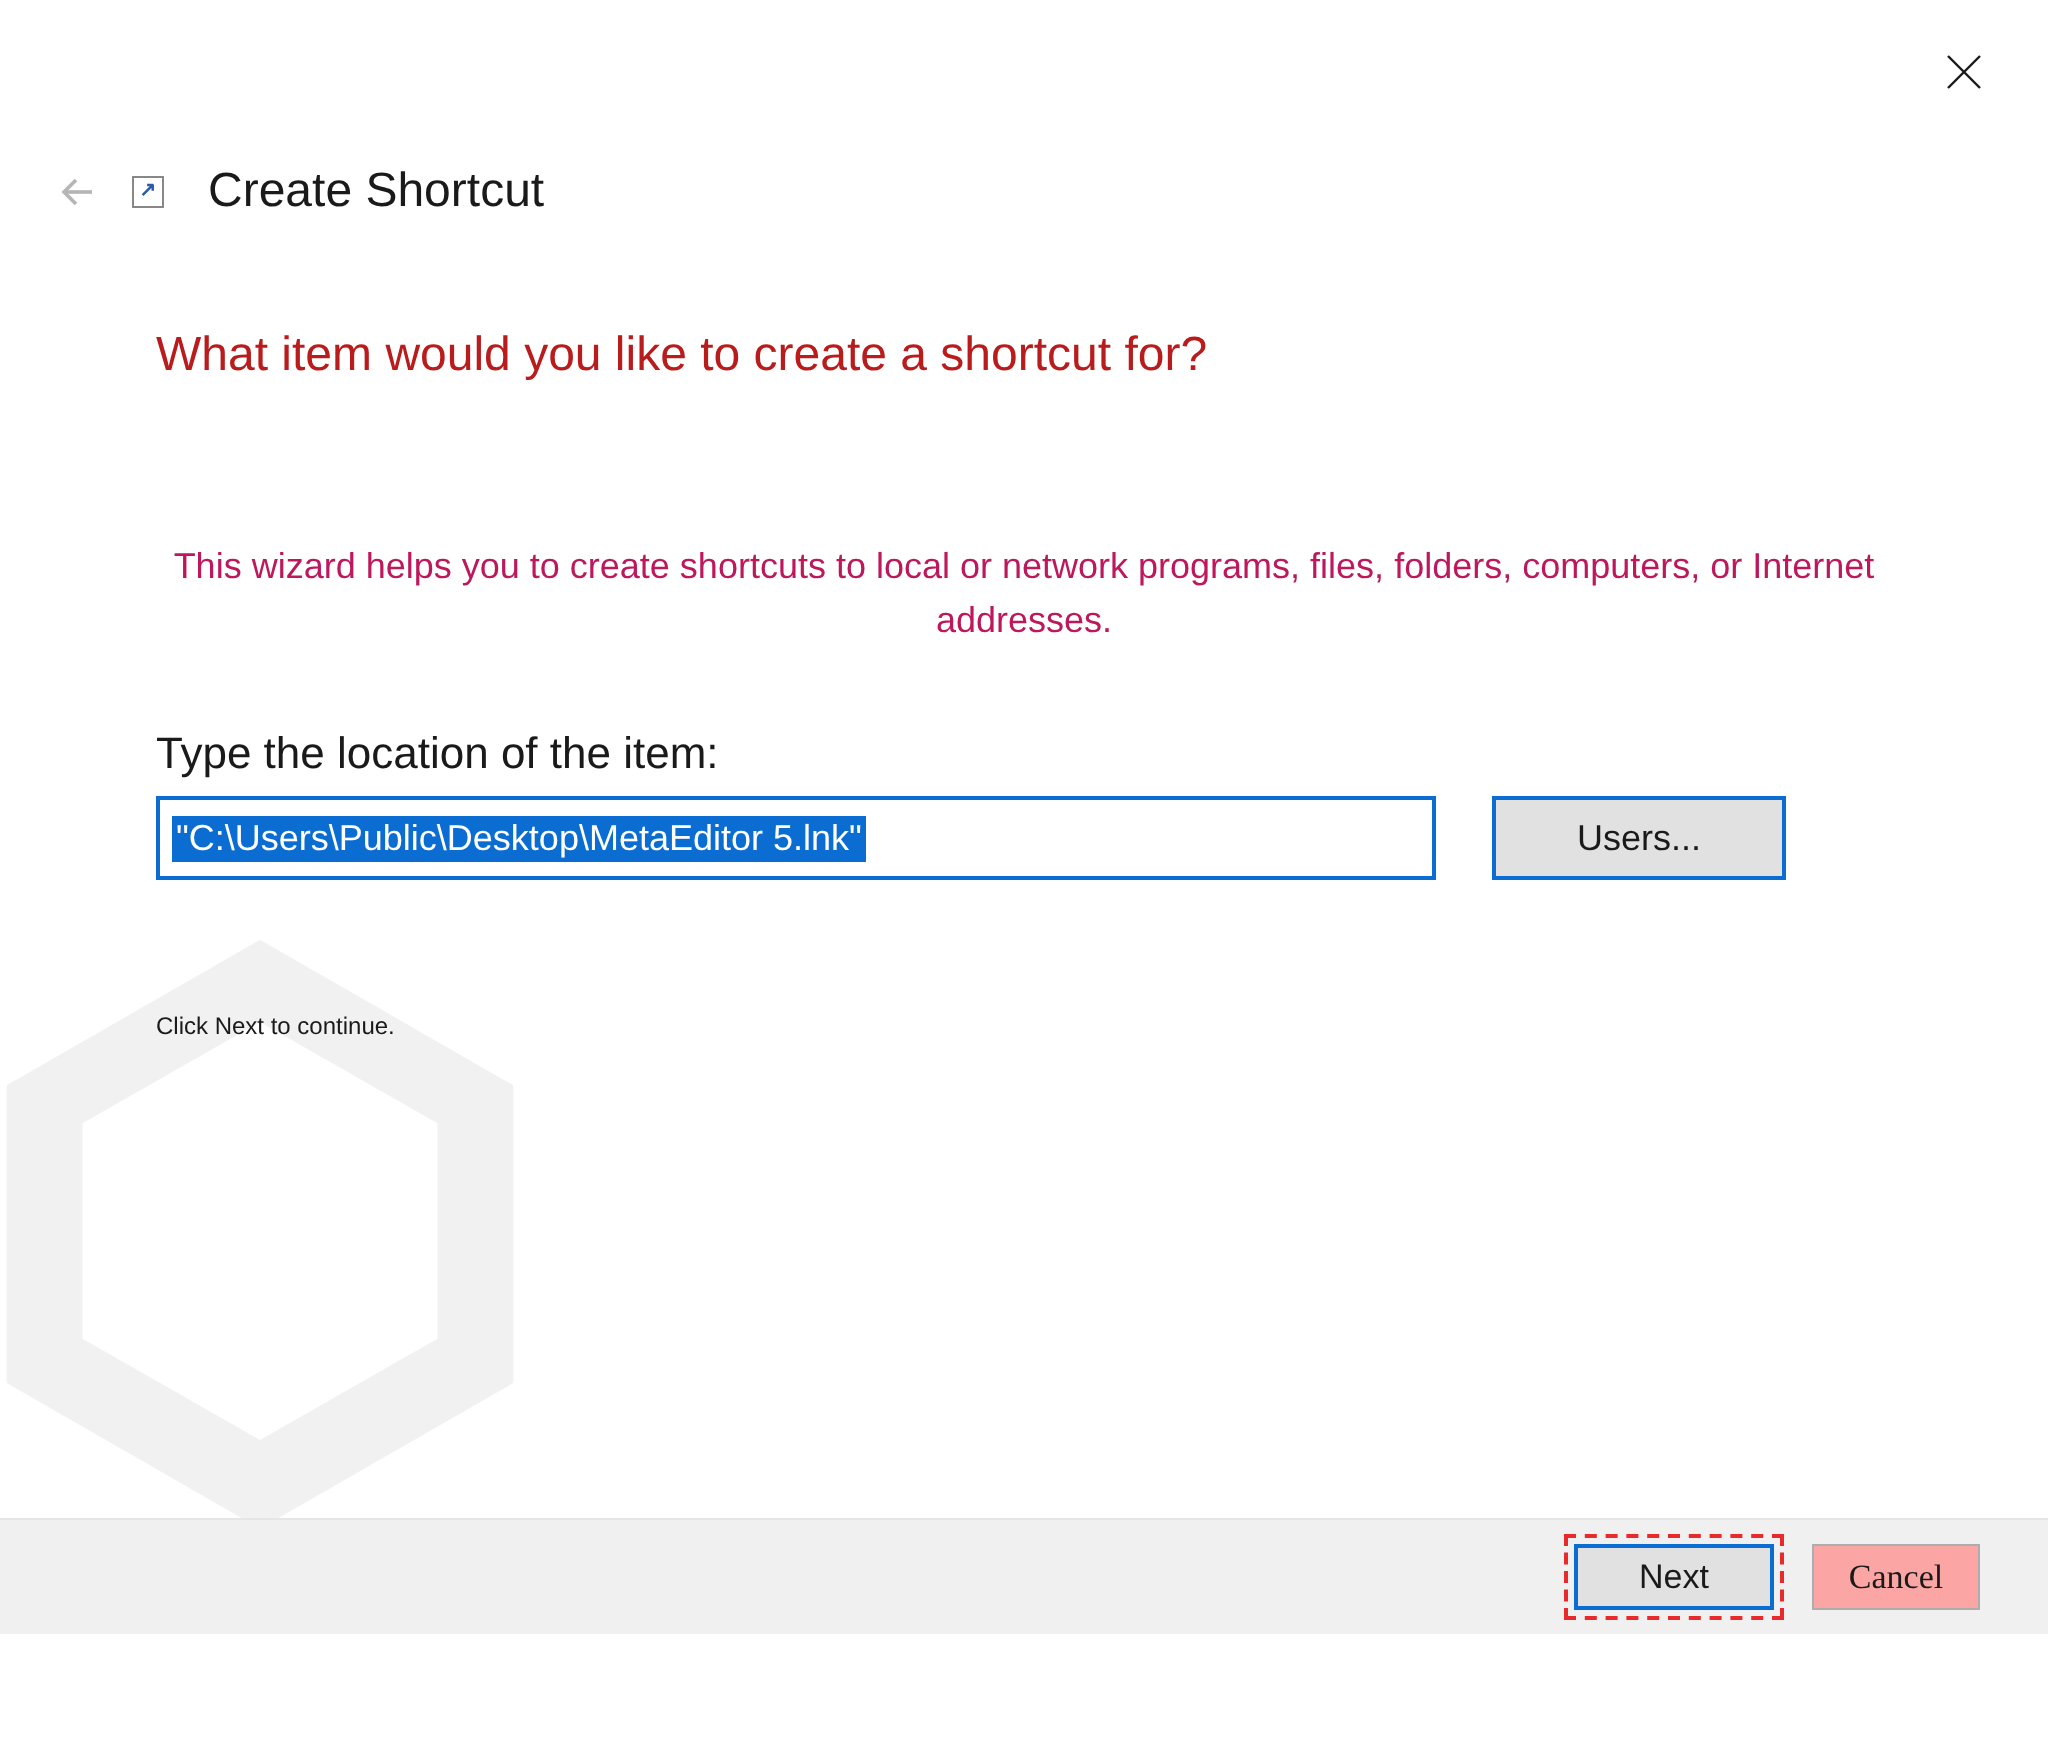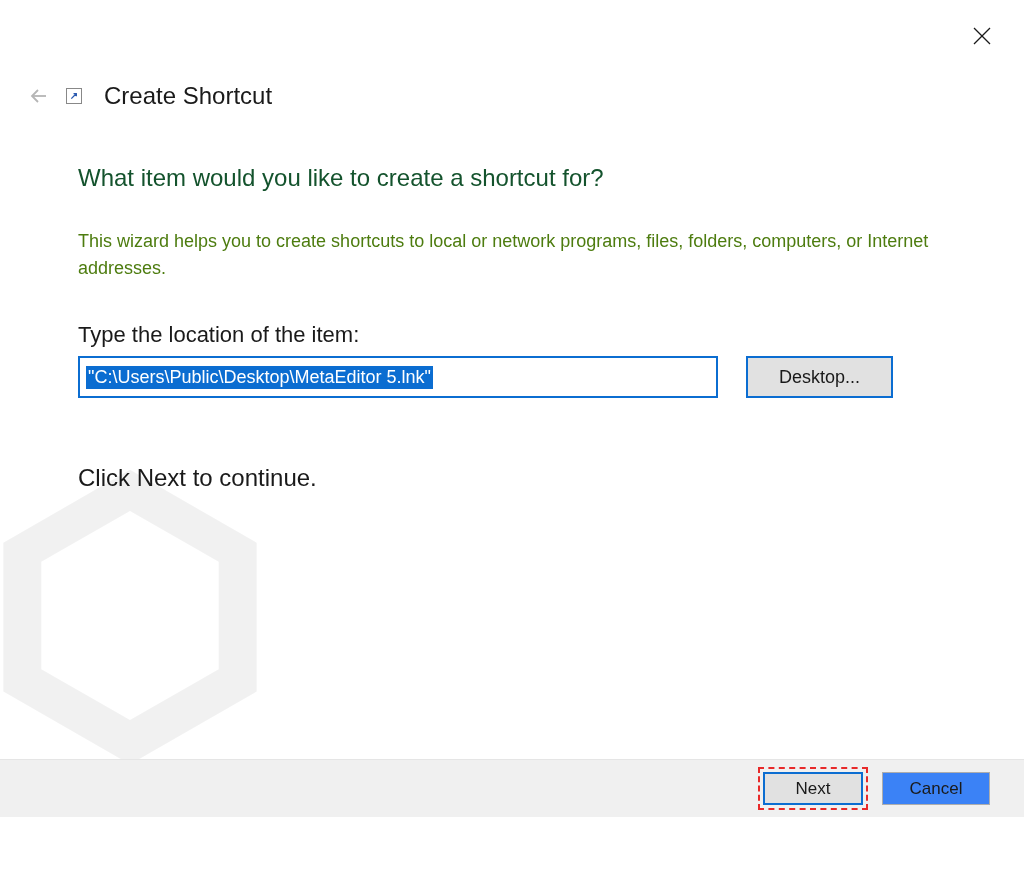--- a/index.html
+++ b/index.html
@@ -79,30 +79,31 @@
       font-weight: 400;
       margin-left: 4px;
     }
     .content {
       position: absolute;
       top: 164px;
       left: 78px;
       right: 78px;
     }
     .heading {
-      color: #14532d;
+      color: #b91c1c;
       font-size: 24px;
       font-weight: 400;
-      margin-bottom: 36px;
+      margin-bottom: 78px;
     }
     .description {
       font-size: 18px;
-      color: #4d7c0f;
+      color: #be185d;
       line-height: 1.5;
       margin-bottom: 40px;
+      text-align: center;
     }
     .field-label {
       font-size: 22px;
       color: #1a1a1a;
       margin-bottom: 8px;
     }
     .input-row {
       display: flex;
       gap: 28px;
       align-items: stretch;
@@ -128,21 +129,21 @@
       flex: 0 0 147px;
       height: 42px;
       border: 2px solid #0b6dd1;
       background: #e1e1e1;
       font-size: 18px;
       font-family: inherit;
       cursor: pointer;
       color: #1a1a1a;
     }
     .continue-text {
-      font-size: 24px;
+      font-size: 12px;
       color: #1a1a1a;
     }
     .button-bar {
       position: absolute;
       bottom: 57px;
       left: 0;
       right: 0;
       height: 58px;
       background: #f0f0f0;
       border-top: 1px solid #e5e5e5;
@@ -161,25 +162,25 @@
       background: #e1e1e1;
       height: 33px;
       width: 100px;
       font-size: 17px;
       font-family: inherit;
       cursor: pointer;
       color: #1a1a1a;
     }
     .cancel-btn {
       border: 1px solid #adadad;
-      background: #3b82f6;
+      background: #fca5a5;
       height: 33px;
-      width: 108px;
+      width: 84px;
       font-size: 17px;
-      font-family: Liberation Sans, sans-serif;
+      font-family: Liberation Serif, serif;
       cursor: pointer;
       color: #1a1a1a;
     }
     .watermark {
       position: absolute;
       left: -30px;
       bottom: 40px;
       width: 320px;
       height: 380px;
       opacity: 0.05;
@@ -224,21 +225,21 @@
   <div class="content">
     <h1 class="heading">What item would you like to create a shortcut for?</h1>
     <p class="description">This wizard helps you to create shortcuts to local or network programs, files, folders, computers, or Internet addresses.</p>
 
     <div class="field-label">Type the location of the item:</div>
 
     <div class="input-row">
       <div class="location-input-wrapper">
         <span class="selected-text">"C:\Users\Public\Desktop\MetaEditor 5.lnk"</span>
       </div>
-      <button class="browse-btn">Desktop...</button>
+      <button class="browse-btn">Users...</button>
     </div>
 
     <p class="continue-text">Click Next to continue.</p>
   </div>
 
   <div class="button-bar">
     <div class="highlight-wrap">
       <button class="next-btn">Next</button>
     </div>
     <button class="cancel-btn">Cancel</button>

